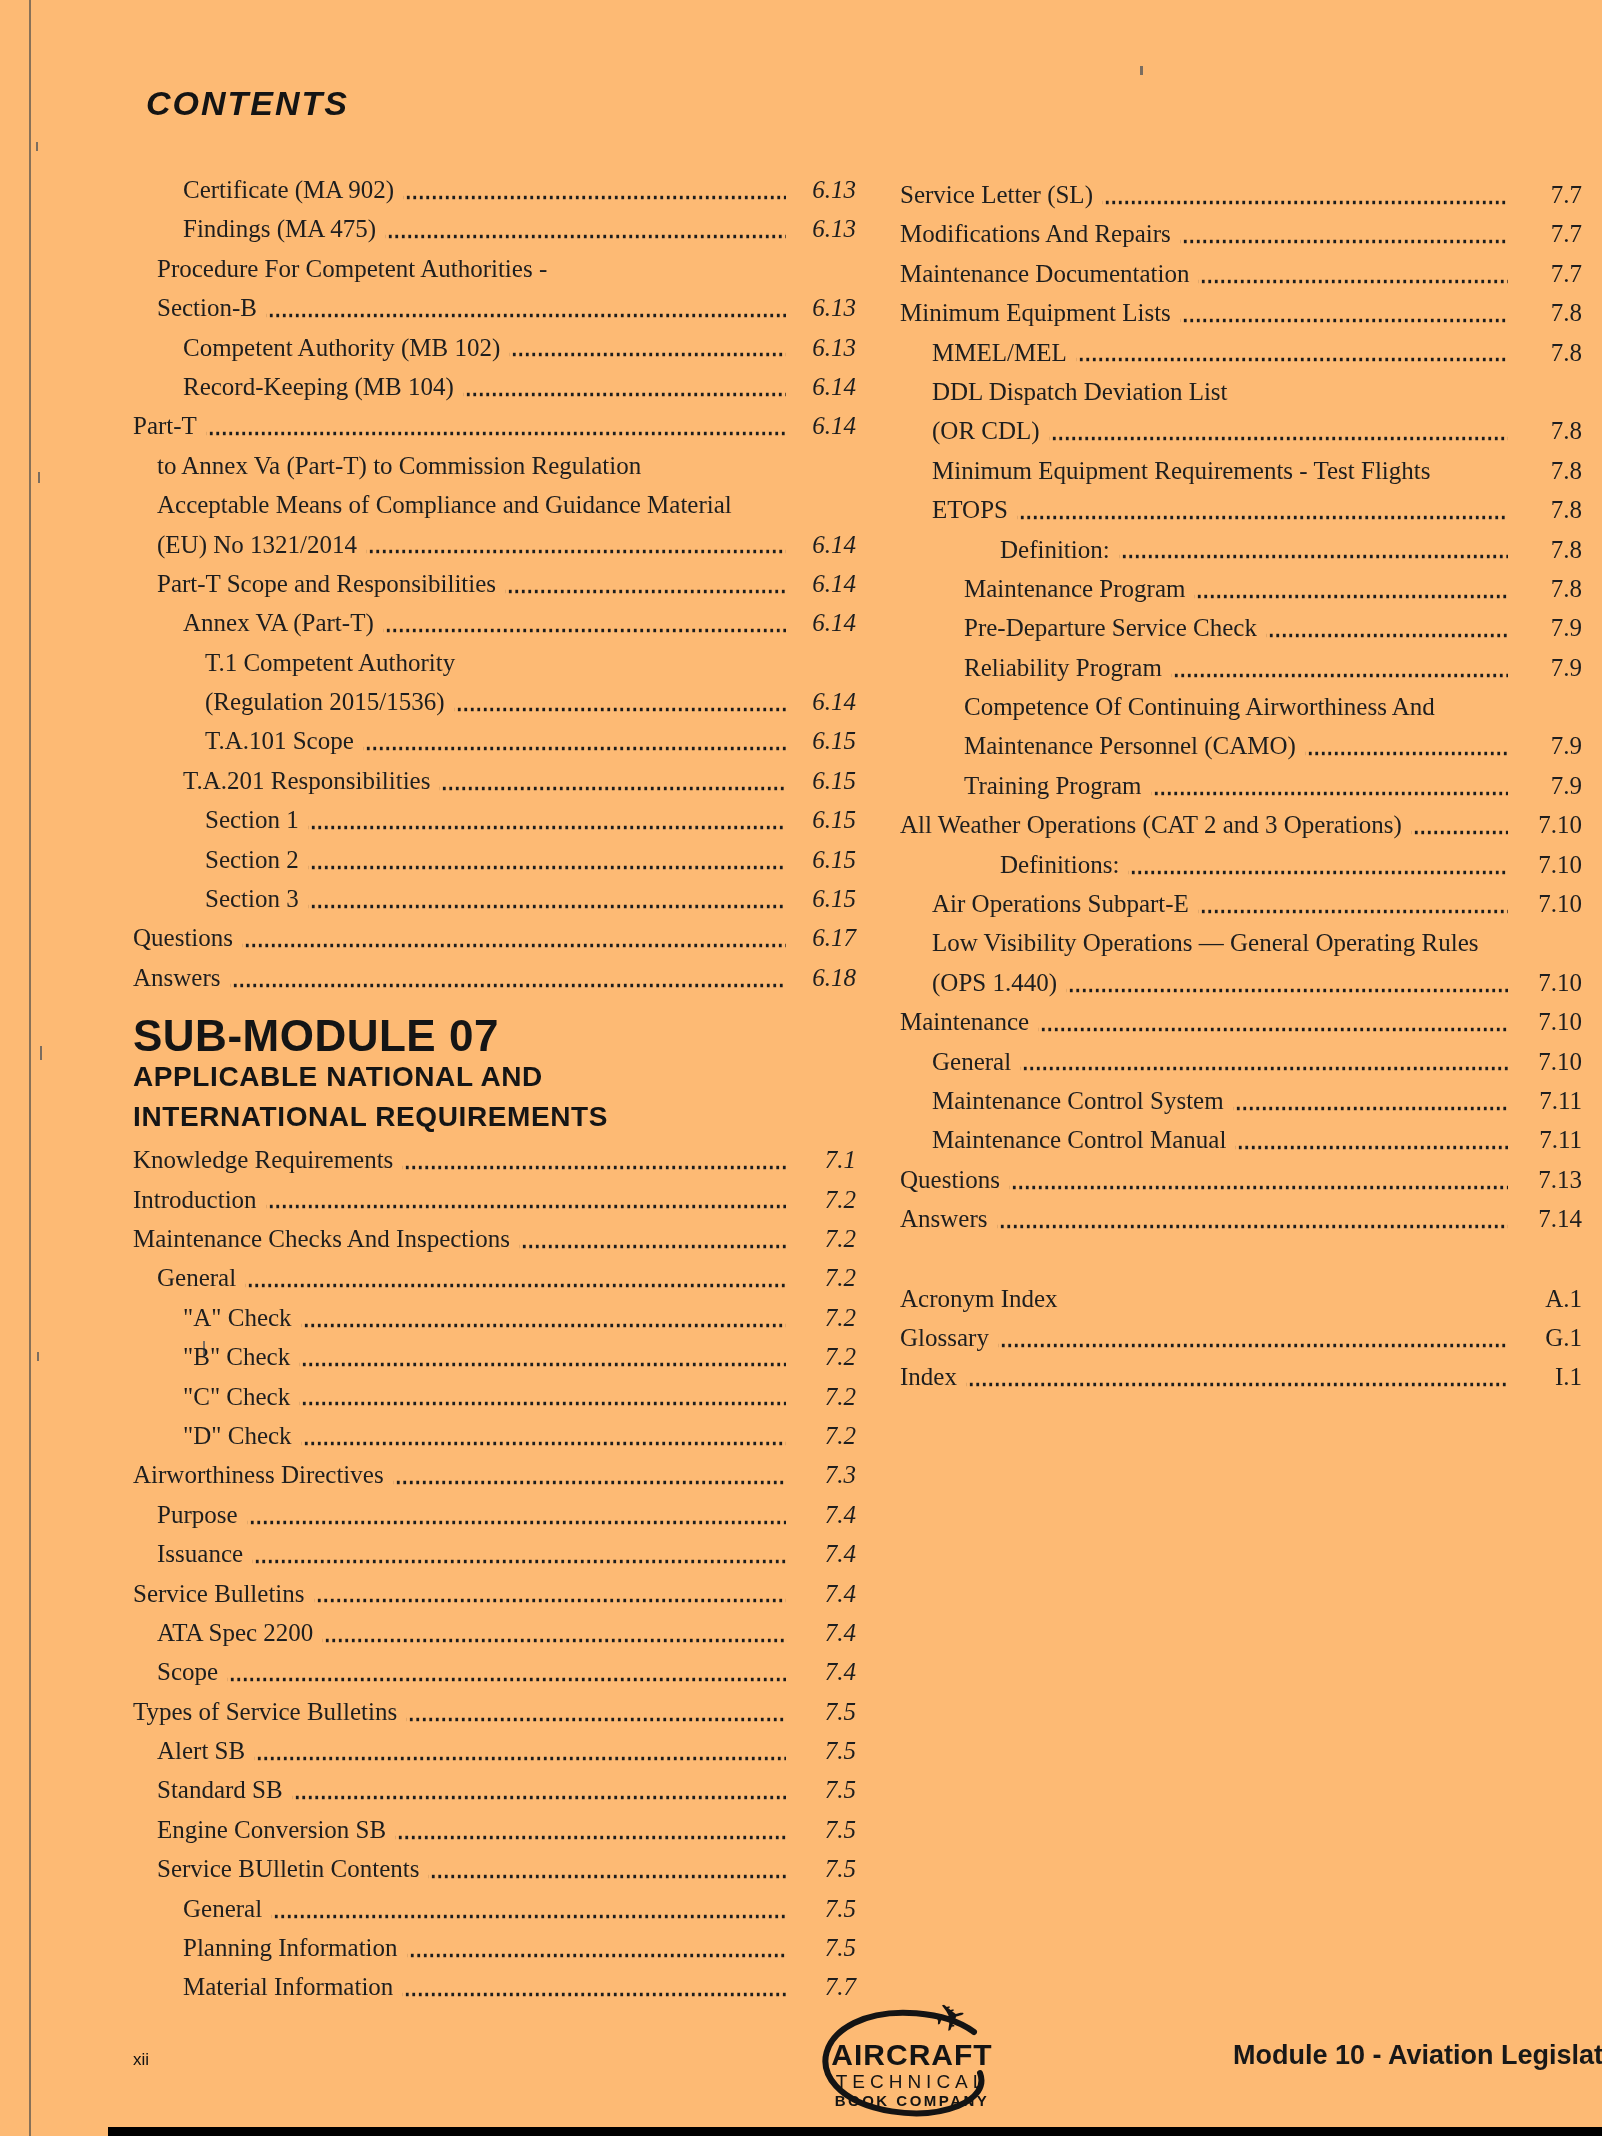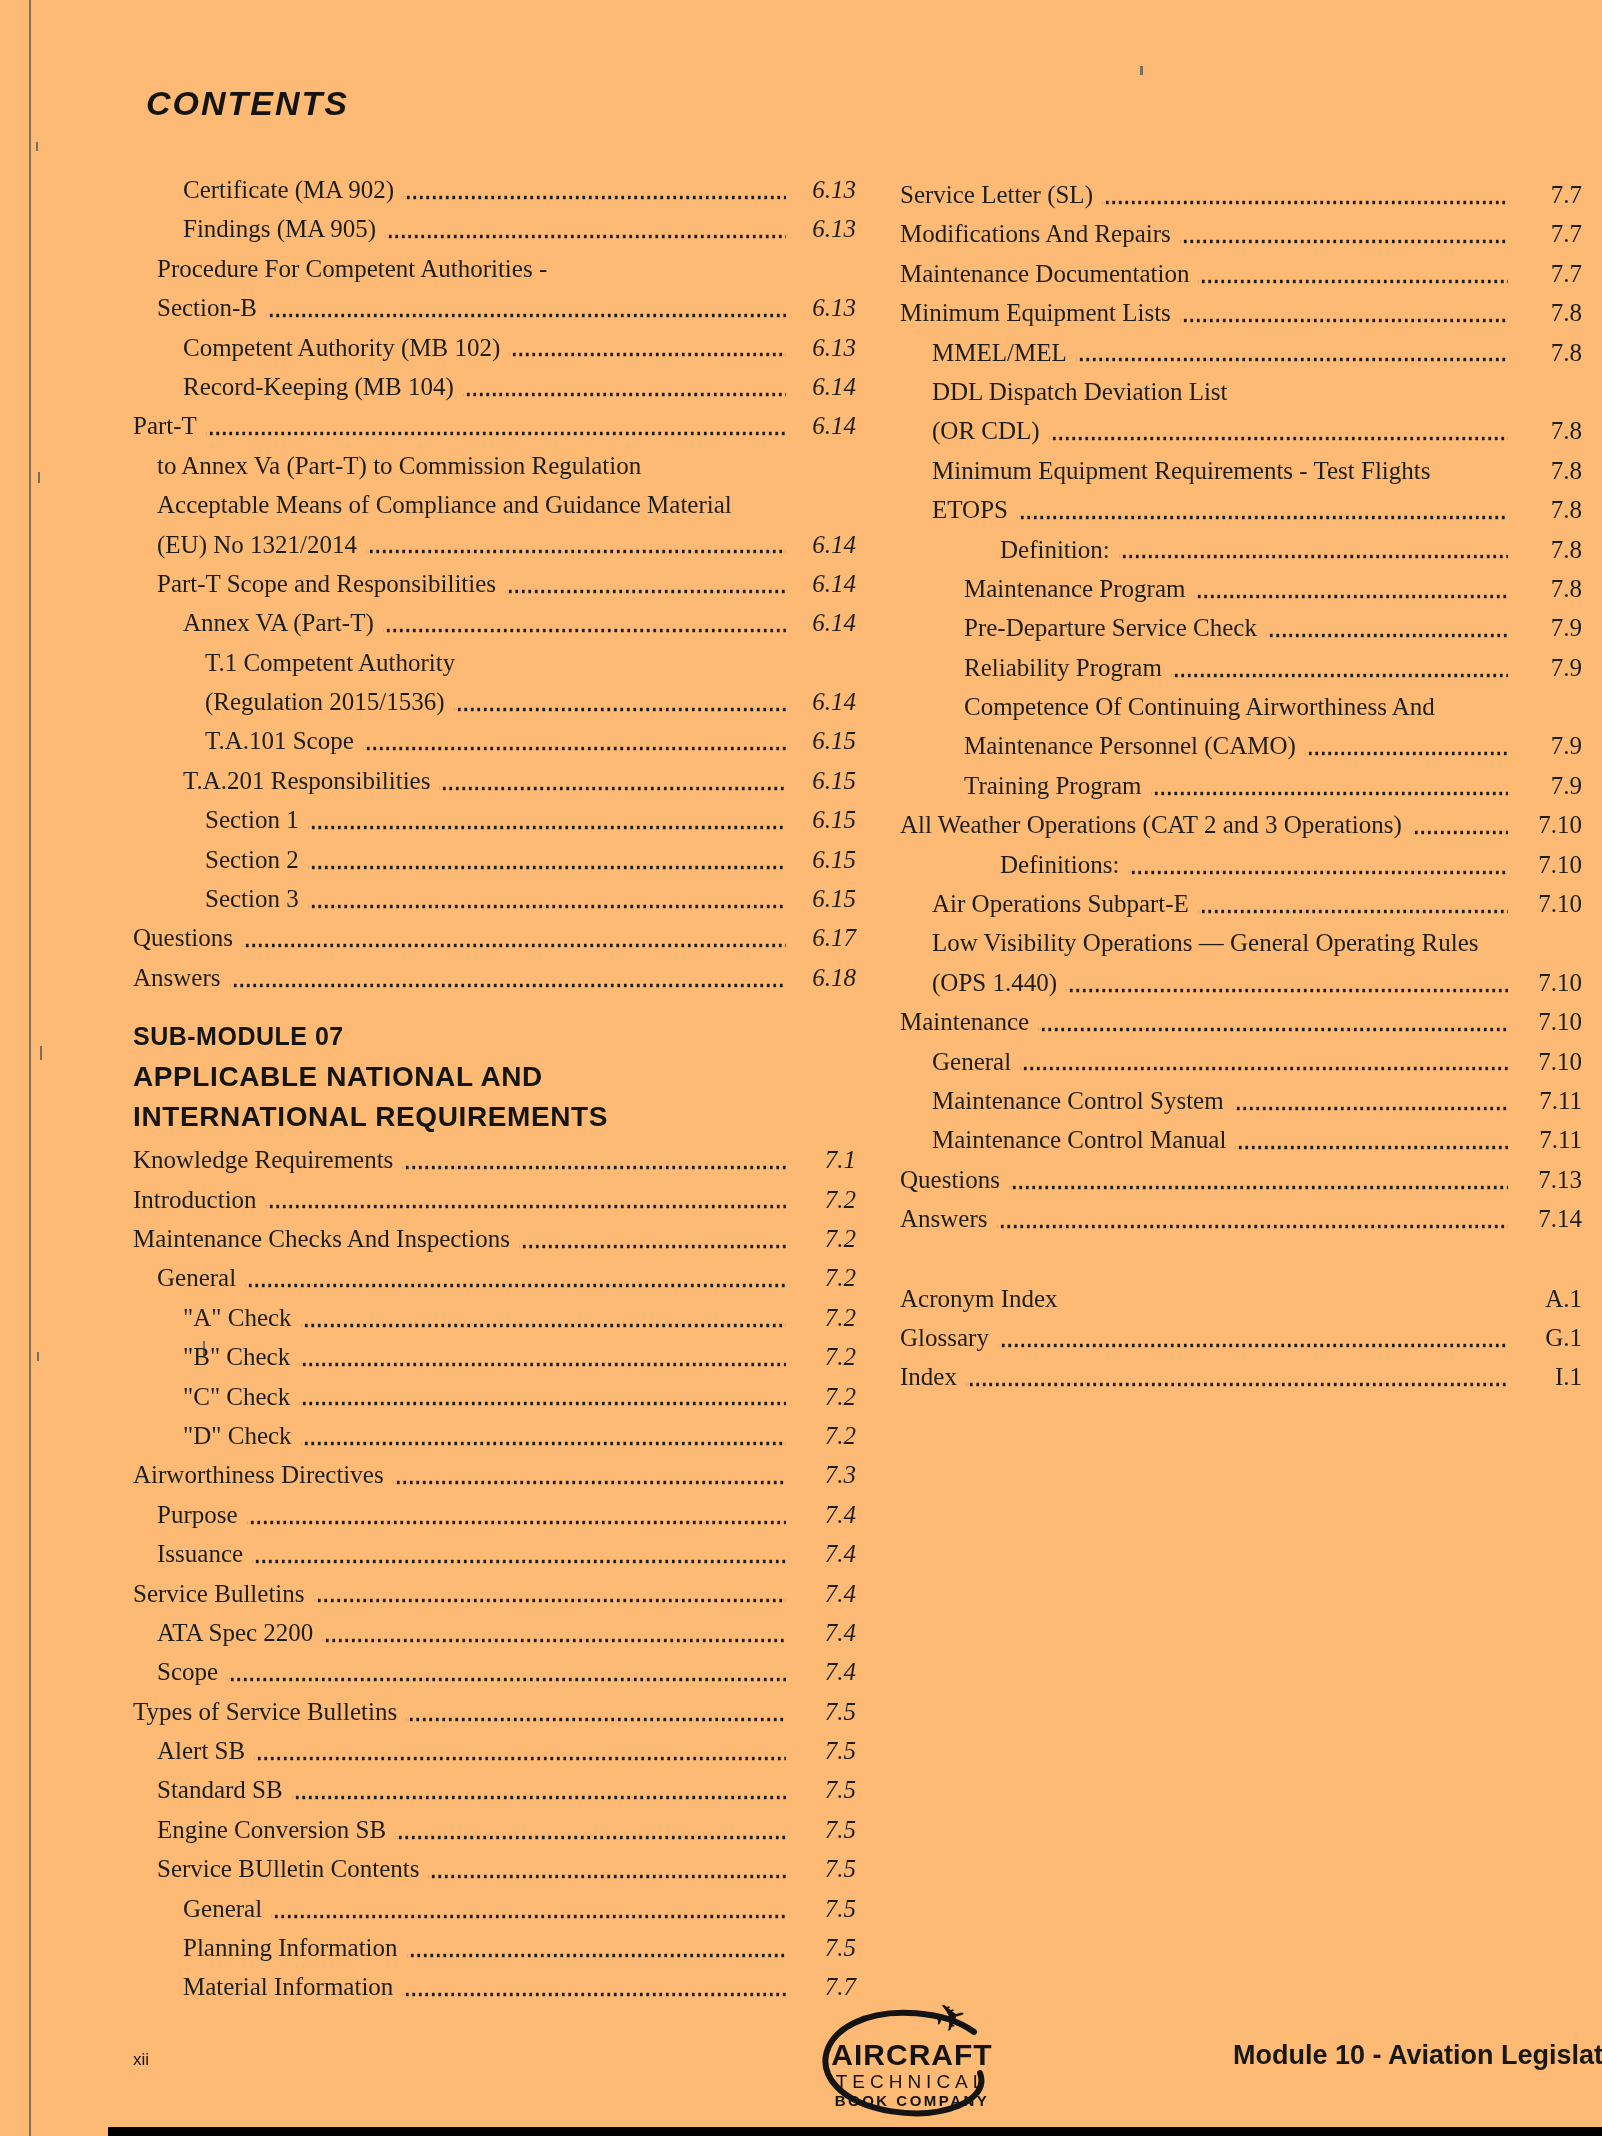--- a/index.html
+++ b/index.html
@@ -41,21 +41,21 @@
     background-position:2px calc(100% - 9px);
   }
   .colL .ind1{padding-left:24px}.colL .ind2{padding-left:50px}.colL .ind3{padding-left:72px}
   .colR .ind1{padding-left:32px}.colR .ind2{padding-left:64px}.colR .ind3{padding-left:100px}
   .gap{margin-top:40px;align-items:center;}
 
   .submodule{
     font-family:"Liberation Sans",sans-serif;font-weight:700;color:#151515;
     margin-top:18px;margin-bottom:3px;
   }
-  .sm1{font-size:25px;line-height:42px;letter-spacing:.5px;}
+  .sm1{font-size:44px;line-height:42px;letter-spacing:.5px;}
   .sm2{font-size:28px;line-height:40px;letter-spacing:.6px;}
 
   .footer-page{
     position:absolute;left:133px;top:2050px;
     font-family:"Liberation Sans",sans-serif;font-size:17px;color:#111;
   }
   .footer-module{
     position:absolute;left:1233px;top:2040px;width:500px;
     font-family:"Liberation Sans",sans-serif;font-weight:700;font-size:27px;color:#181818;
     white-space:nowrap;
@@ -79,21 +79,21 @@
   <div class="contents-heading">CONTENTS</div>
 
   <div class="toc-col colL">
     <div>
         <div class="row ind2">
           <span class="t">Certificate (MA 902)</span>
           <span class="lead"></span>
           <span class="num">6.13</span>
         </div>
         <div class="row ind2">
-          <span class="t">Findings (MA 905)</span>
+          <span class="t">Findings (MA 475)</span>
           <span class="lead"></span>
           <span class="num">6.13</span>
         </div>
         <div class="row ind1">
           <span class="t">Procedure For Competent Authorities -</span>
         </div>
         <div class="row ind1">
           <span class="t">Section-B</span>
           <span class="lead"></span>
           <span class="num">6.13</span>

